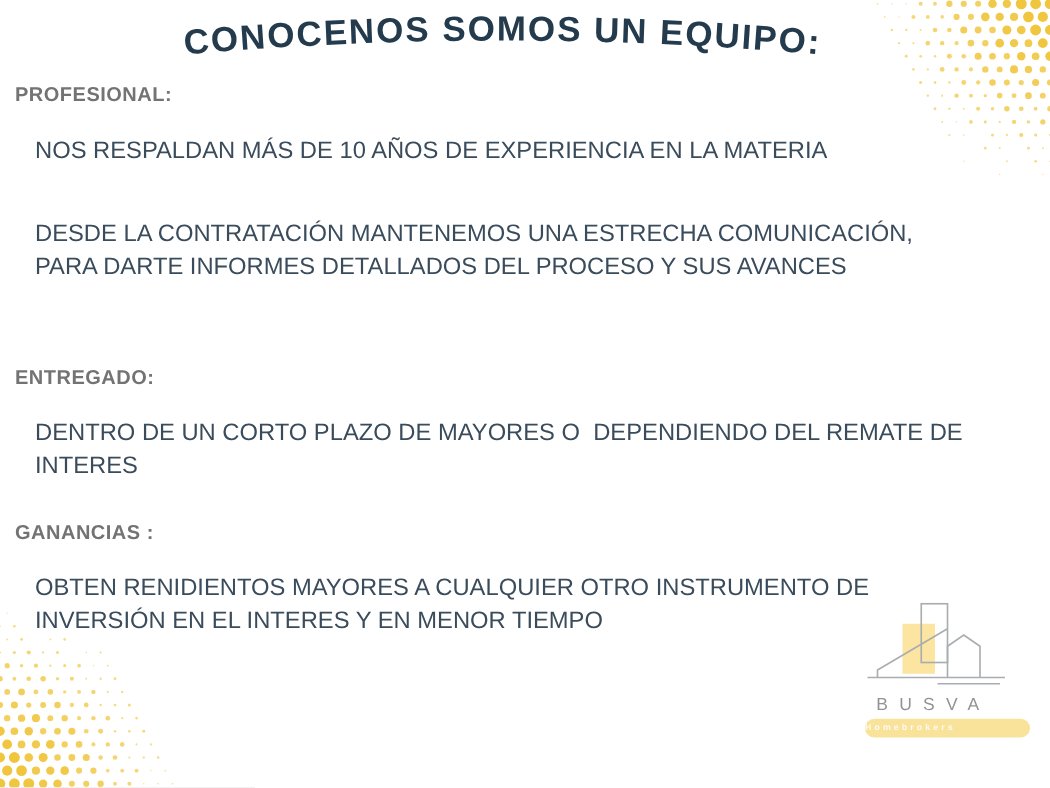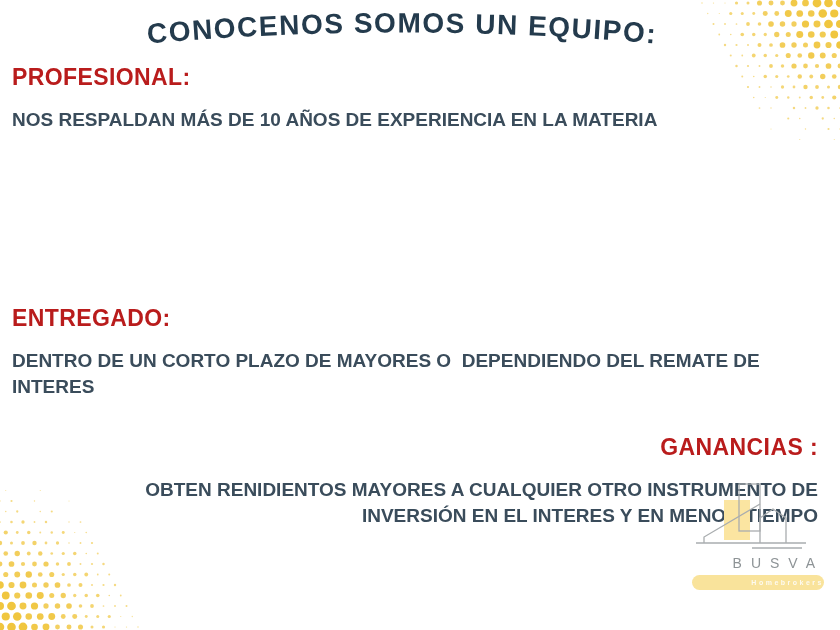--- a/index.html
+++ b/index.html
@@ -23,45 +23,45 @@
     font-weight:bold;
     font-size:28px;
     letter-spacing:1.5px;
     fill:#243B4D;
   }
 
   
   .section{position:absolute;left:12px;width:806px;}
   .section h2{
     margin:0 0 15px 0;
-    font-size:23px;
+    font-size:16px;
     line-height:30px;
     font-weight:bold;
     letter-spacing:.4px;
-    color:#b91c1c;
+    color:#737373;
   }
   .section p{
-    margin:0;
+    margin:16px;
     font-size:19px;
     line-height:26px;
-    font-weight:700;
+    font-weight:400;
     color:#3A4C5B;
     white-space:pre-wrap;
   }
   #section-profesional{top:62px;}
   #section-transparente{top:159px;}
-  #section-entregado{top:303px;}
-  #section-ganancias{top:432px;text-align:right;}
+  #section-entregado{top:288px;}
+  #section-ganancias{top:412px;}
 
   
   .logo{
     position:absolute;
     right:16px;bottom:40px;
     width:132px;
-    text-align:right;
+    text-align:left;
   }
   .logo-brand{
     font-size:14px;
     letter-spacing:9px;
     padding-left:9px; 
     color:#8D9396;
     margin-top:1px;
   }
   .logo-pill{
     margin-top:4px;
@@ -335,20 +335,22 @@
       <textPath href="#title-arc-path" startOffset="50%">CONOCENOS SOMOS UN EQUIPO:</textPath>
     </text>
   </svg>
 
   <div class="section" id="section-profesional">
     <h2>PROFESIONAL:</h2>
     <p>NOS RESPALDAN MÁS DE 10 AÑOS DE EXPERIENCIA EN LA MATERIA</p>
   </div>
 
   <div class="section" id="section-transparente">
+    <p>DESDE LA CONTRATACIÓN MANTENEMOS UNA ESTRECHA COMUNICACIÓN,
+PARA DARTE INFORMES DETALLADOS DEL PROCESO Y SUS AVANCES</p>
   </div>
 
   <div class="section" id="section-entregado">
     <h2>ENTREGADO:</h2>
     <p>DENTRO DE UN CORTO PLAZO DE MAYORES O  DEPENDIENDO DEL REMATE DE
 INTERES</p>
   </div>
 
   <div class="section" id="section-ganancias">
     <h2>GANANCIAS :</h2>

